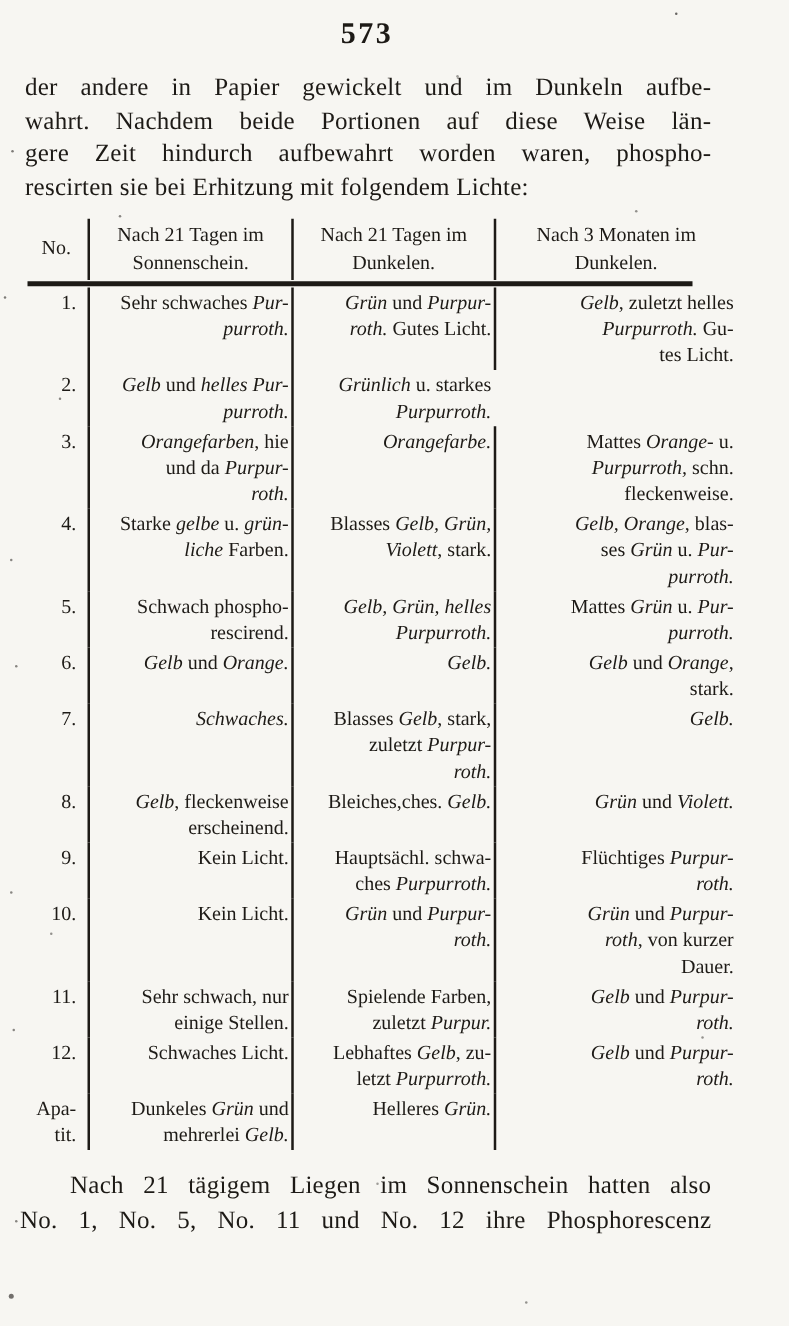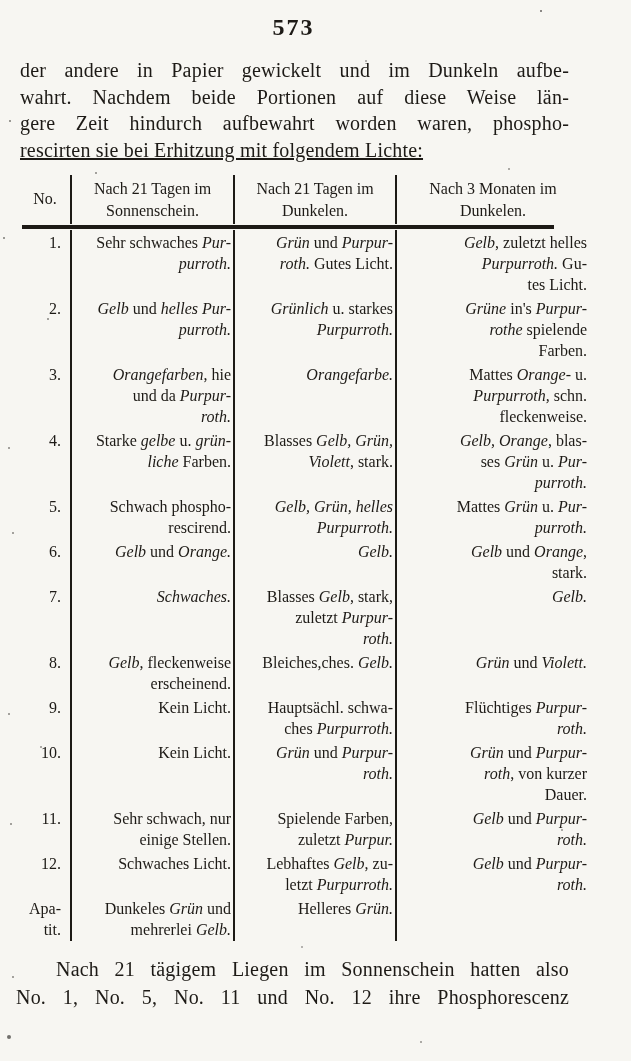--- a/index.html
+++ b/index.html
@@ -50,21 +50,21 @@
     line-height:26.5px;
     letter-spacing:.2px;
   }
   .intro .just{
     display:block;
     white-space:pre-line;
     text-align:justify;
     text-align-last:justify;
     margin-top:16px;
   }
-  .intro .last-line{display:block;white-space:pre-line;text-decoration:underline;}
+  .intro .last-line{display:block;white-space:pre-line;}
 
   
   .phos-table{margin:12px 0 0 20px;width:572px;}
   .thead{
     display:grid;
     grid-template-columns:50px 163px 162px 194px;
     align-items:stretch;
     font-family:Liberation Serif, serif;
   }
   .thead .hcell{
@@ -151,23 +151,20 @@
           <div class="cell ctxt"><i>Gelb</i><span>, zuletzt helles
 </span><i>Purpurroth.</i><span> Gu-
 tes Licht.</span></div>
         </div>
         <div class="trow">
           <div class="cell cno">2.</div>
           <div class="cell ctxt"><i>Gelb</i><span> und </span><i>helles Pur-
 purroth.</i></div>
           <div class="cell ctxt"><i>Grünlich</i><span> u. starkes
 </span><i>Purpurroth.</i></div>
-          <div class="cell ctxt"><i>Grüne</i><span> in's </span><i>Purpur-
-rothe</i><span> spielende
-Farben.</span></div>
         </div>
         <div class="trow">
           <div class="cell cno">3.</div>
           <div class="cell ctxt"><i>Orangefarben</i><span>, hie
 und da </span><i>Purpur-
 roth.</i></div>
           <div class="cell ctxt"><i>Orangefarbe.</i></div>
           <div class="cell ctxt"><span>Mattes </span><i>Orange-</i><span> u.
 </span><i>Purpurroth,</i><span> schn.
 fleckenweise.</span></div>

